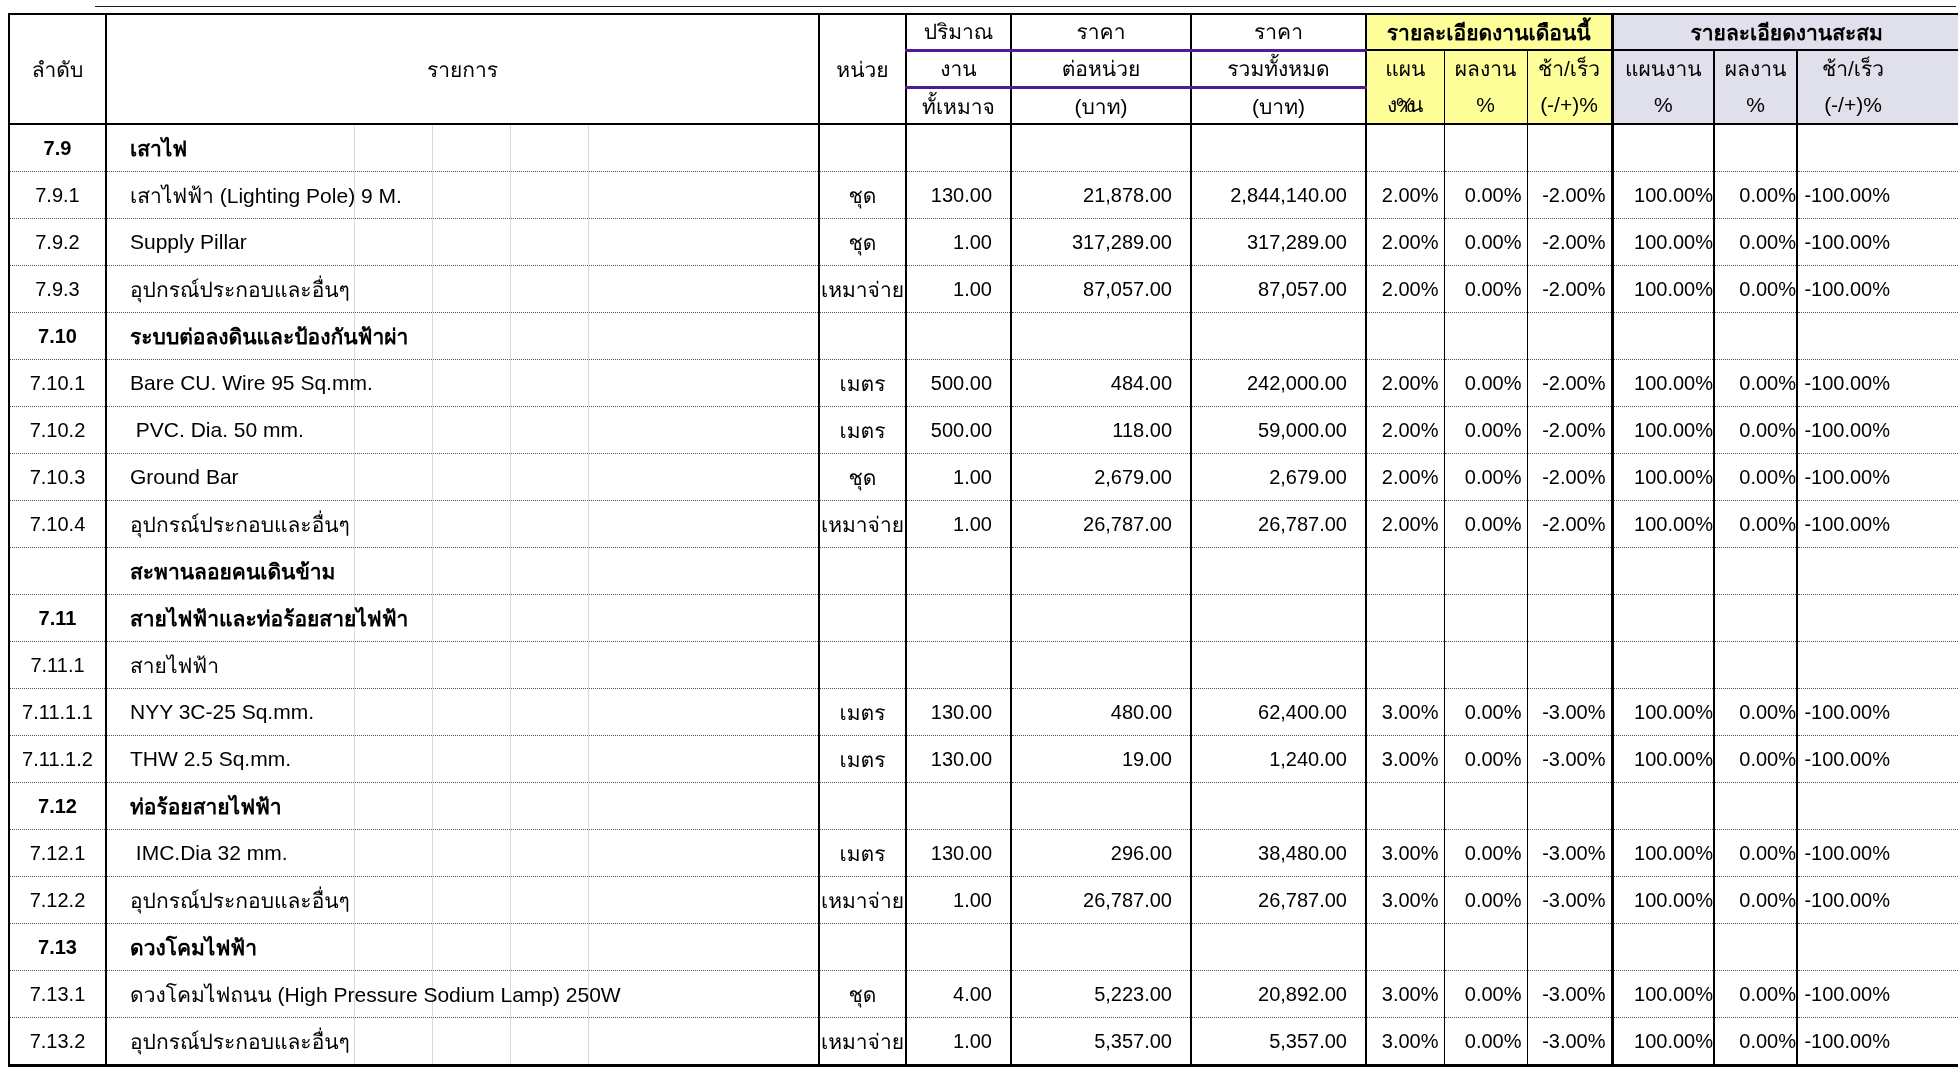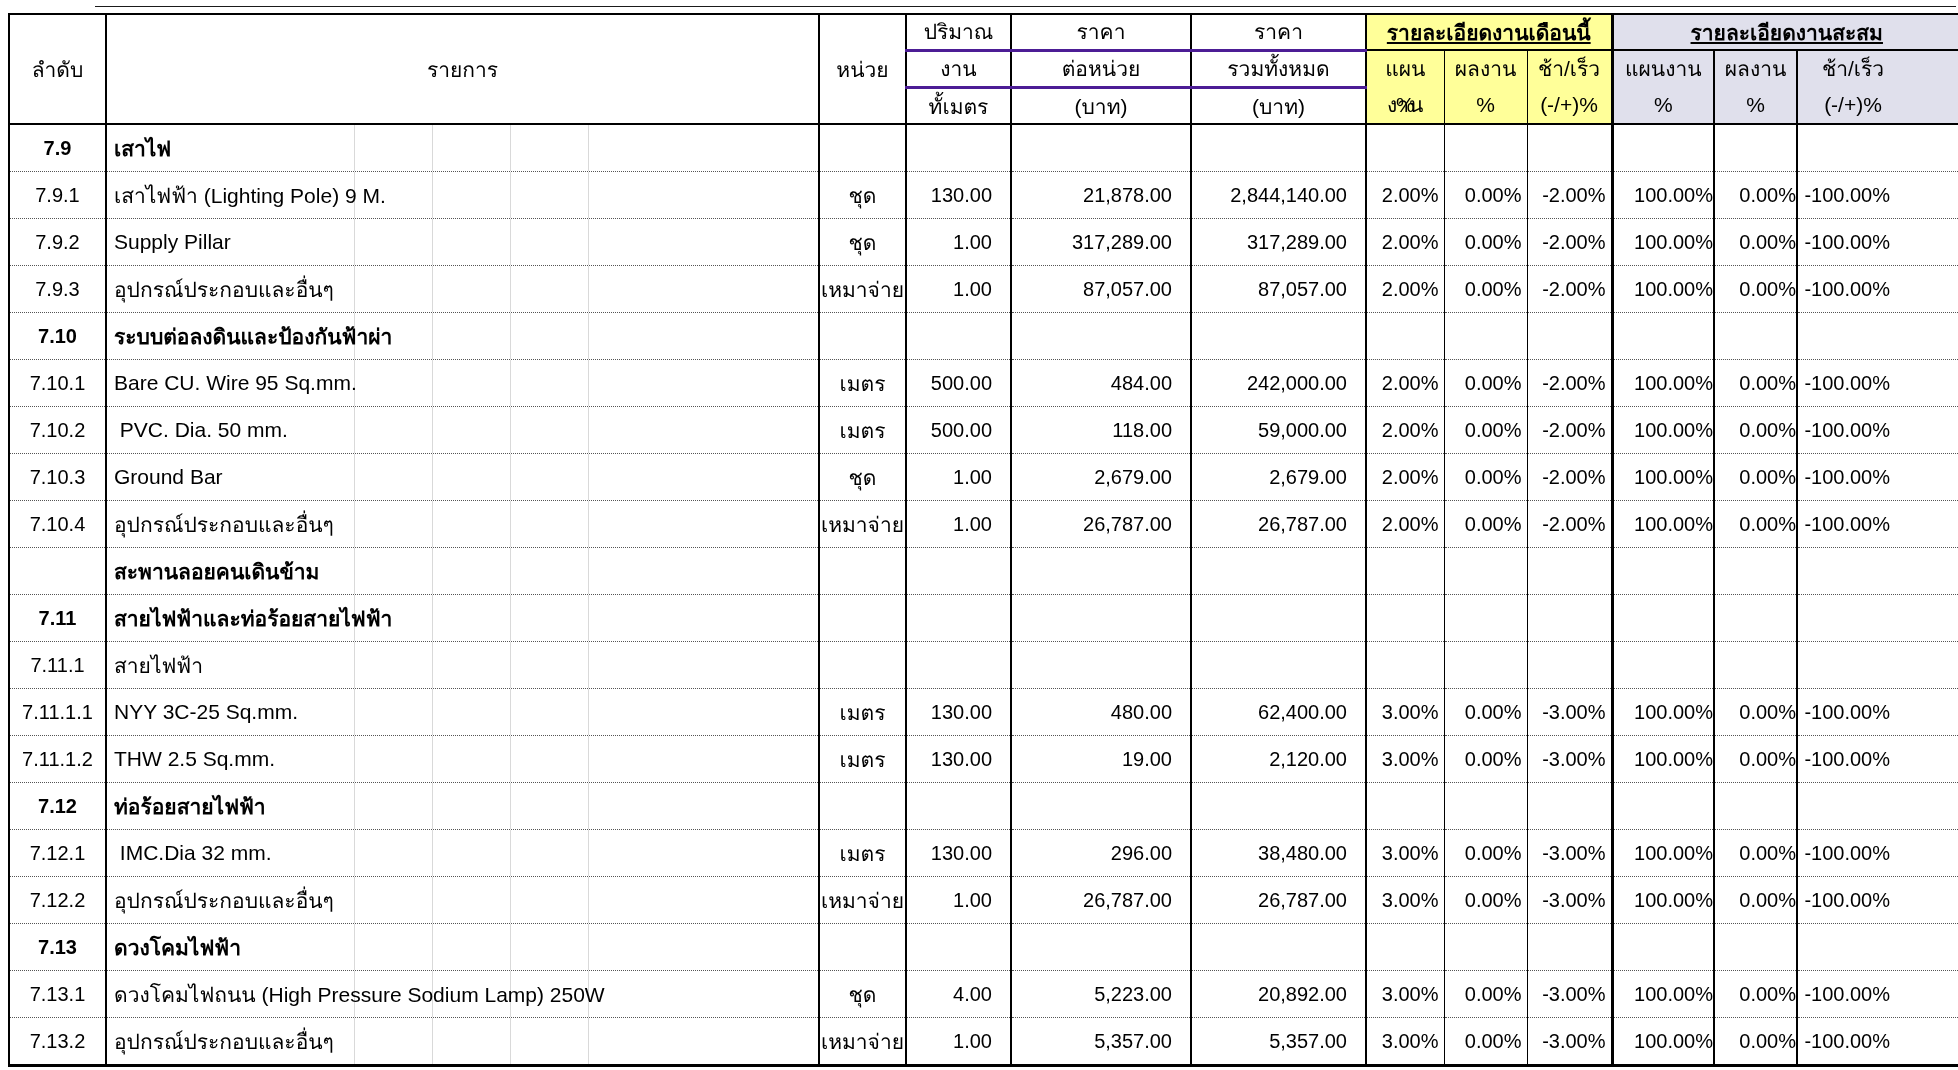--- a/index.html
+++ b/index.html
@@ -17,25 +17,25 @@
   td{font-size:20px;vertical-align:middle;padding:0;overflow:hidden;}
   tr.h1{height:36px;} tr.h2{height:37px;} tr.h3{height:36px;}
   tbody td{height:46px;border-top:1px dotted #555;}
   .bR1{border-right:1px solid #000;}
   .bR2{border-right:2px solid #000;}
   .bR3{border-right:3px solid #000;}
   .hb{border-bottom:2px solid #000;}
   .faint-top{border-top:3px solid #4c1d95;}
   .bg-month{background:#ffff99;}
   .bg-cum{background:#e0e0ec;}
-  .group-title{font-weight:bold;border-bottom:2px solid #000;text-decoration:underline;}
+  .group-title{font-weight:bold;border-bottom:2px solid #000;}
   .sub div{line-height:36px;height:36px;}
   .h-c-diff{padding-right:52px;}
   .col0{text-align:center;}
-  .col1{text-align:left;padding-left:7px;white-space:pre;font-size:21px;
+  .col1{text-align:left;padding-left:23px;white-space:pre;font-size:21px;
     background-image:
       linear-gradient(#d9d9d9,#d9d9d9),linear-gradient(#d9d9d9,#d9d9d9),
       linear-gradient(#d9d9d9,#d9d9d9),linear-gradient(#d9d9d9,#d9d9d9);
     background-size:1px 100%,1px 100%,1px 100%,1px 100%;
     background-position:247px 0,325px 0,403px 0,481px 0;
     background-repeat:no-repeat;}
   .col2{text-align:center;font-size:21px;}
   .col3,.col4,.col5{text-align:right;padding-right:18px;}
   .col6,.col7,.col8{text-align:right;padding-right:5px;}
   .col9,.col10{text-align:right;padding-right:0;}
@@ -97,21 +97,21 @@
         <th rowspan="2" class="bR2 bg-cum hb sub">
           <div>ผลงาน</div>
           <div>%</div>
         </th>
         <th rowspan="2" class="bg-cum hb sub h-c-diff">
           <div>ช้า/เร็ว</div>
           <div>(-/+)%</div>
         </th>
       </tr>
       <tr class="h3">
-        <th class="bR2 hb faint-top">ทั้เมตร</th>
+        <th class="bR2 hb faint-top">ทั้เหมาจ</th>
         <th class="bR2 hb faint-top">(บาท)</th>
         <th class="bR2 hb faint-top">(บาท)</th>
       </tr>
     </thead>
     <tbody>
         <tr class="section">
           <td class="col0 bR2">7.9</td>
           <td class="col1 bR2">เสาไฟ</td>
           <td class="col2 bR2"></td>
           <td class="col3 bR2"></td>
@@ -291,21 +291,21 @@
           <td class="col9 bR2">100.00%</td>
           <td class="col10 bR2">0.00%</td>
           <td class="col11">-100.00%</td>
         </tr>
         <tr class="item">
           <td class="col0 bR2">7.11.1.2</td>
           <td class="col1 bR2">THW 2.5 Sq.mm.</td>
           <td class="col2 bR2">เมตร</td>
           <td class="col3 bR2">130.00</td>
           <td class="col4 bR2">19.00</td>
-          <td class="col5 bR2">2,120.00</td>
+          <td class="col5 bR2">1,240.00</td>
           <td class="col6 bR1">3.00%</td>
           <td class="col7 bR1">0.00%</td>
           <td class="col8 bR3">-3.00%</td>
           <td class="col9 bR2">100.00%</td>
           <td class="col10 bR2">0.00%</td>
           <td class="col11">-100.00%</td>
         </tr>
         <tr class="section">
           <td class="col0 bR2">7.12</td>
           <td class="col1 bR2">ท่อร้อยสายไฟฟ้า</td>

